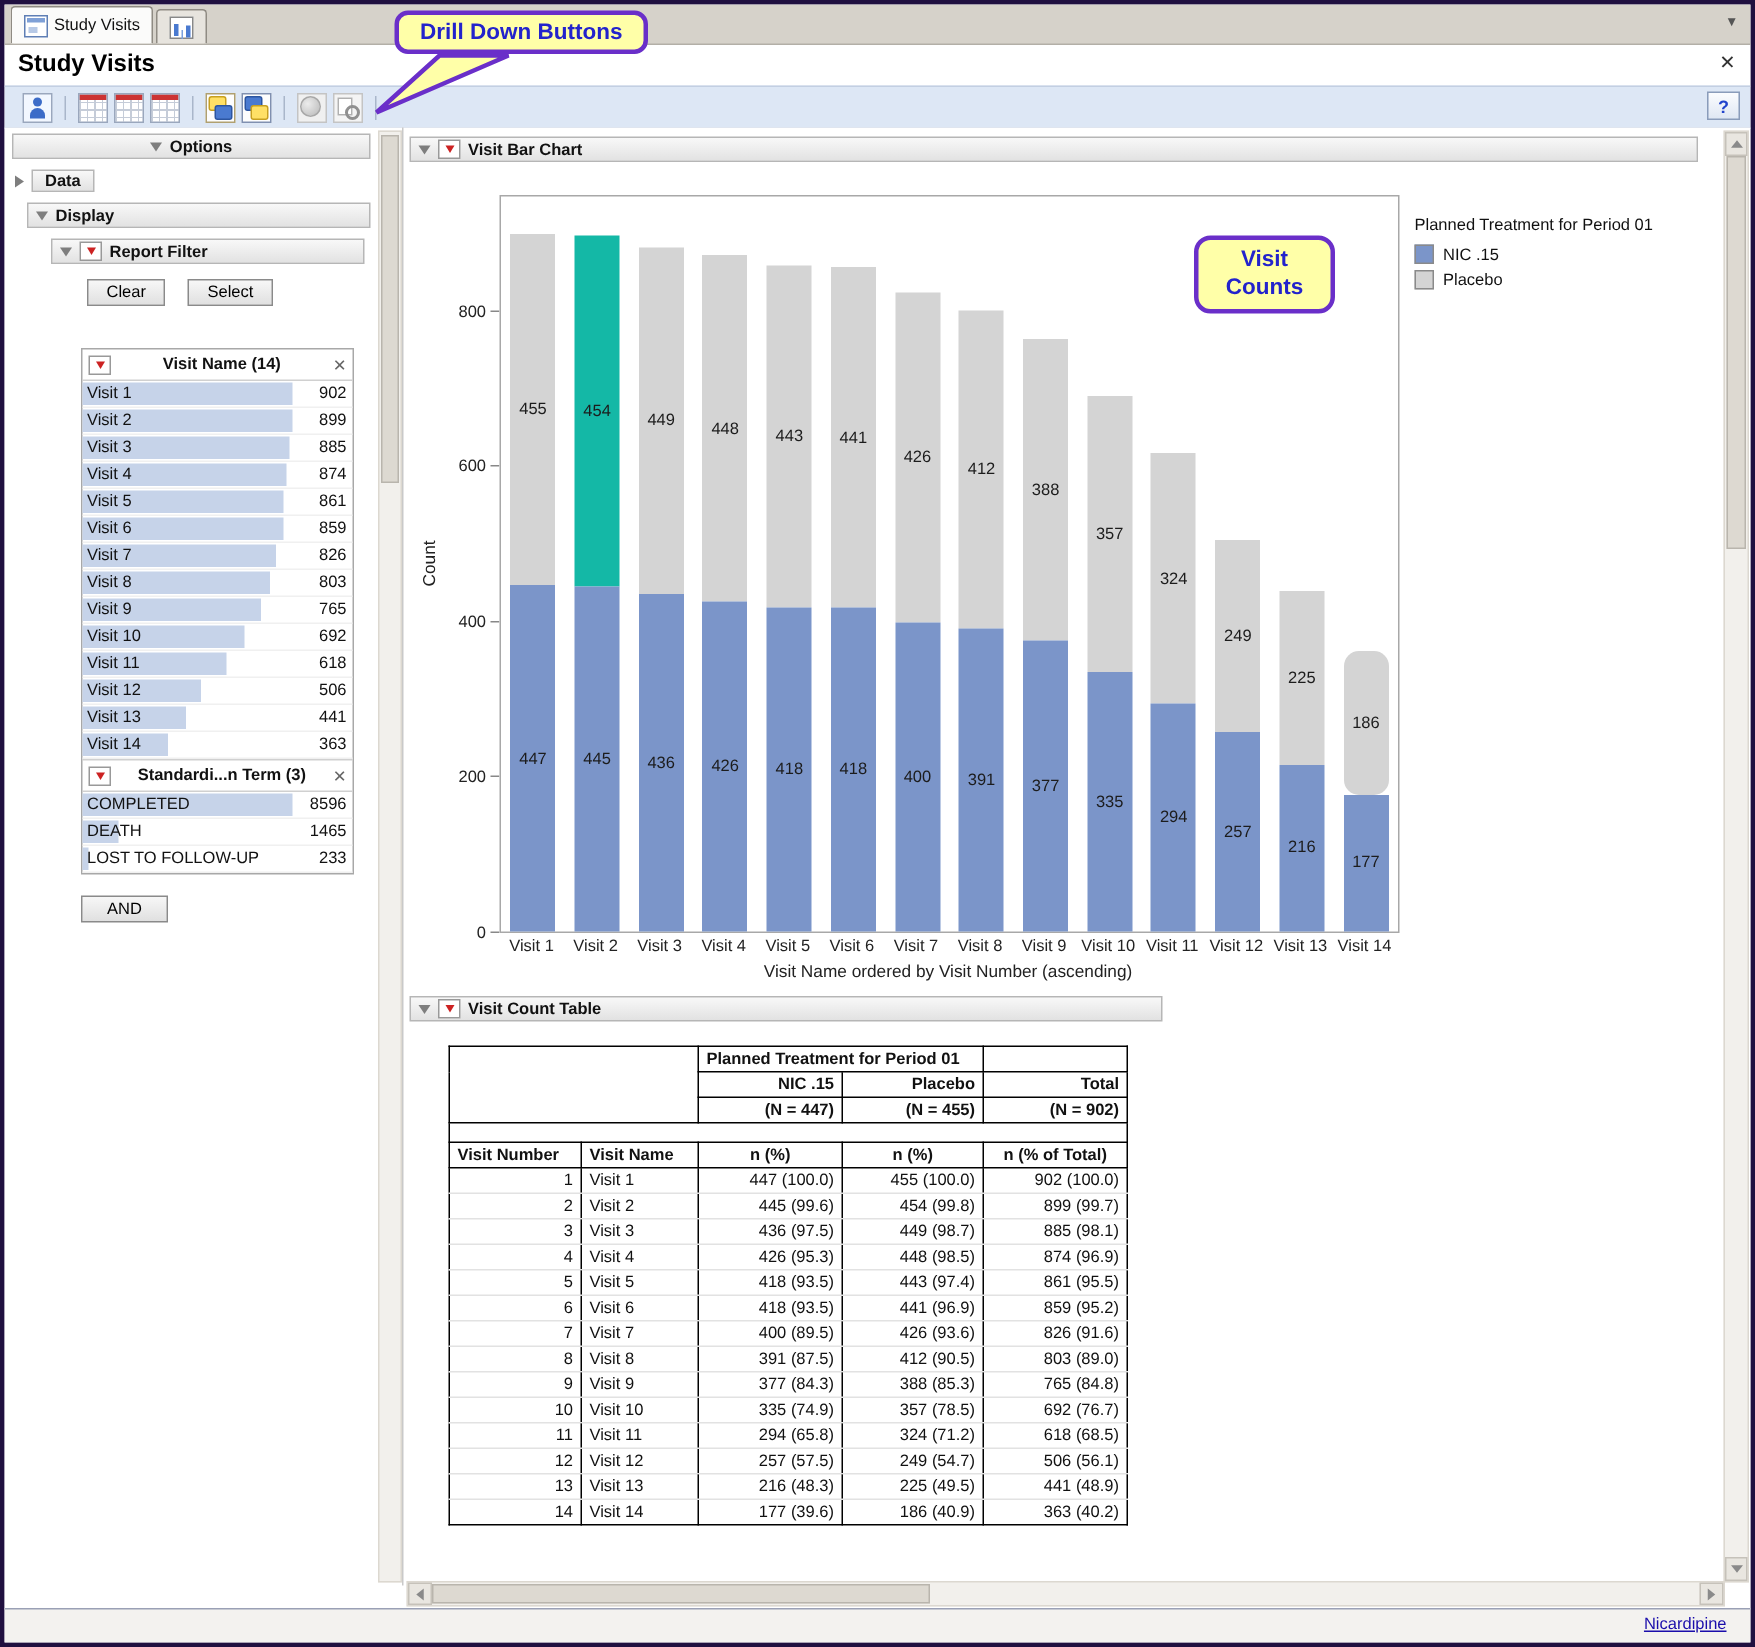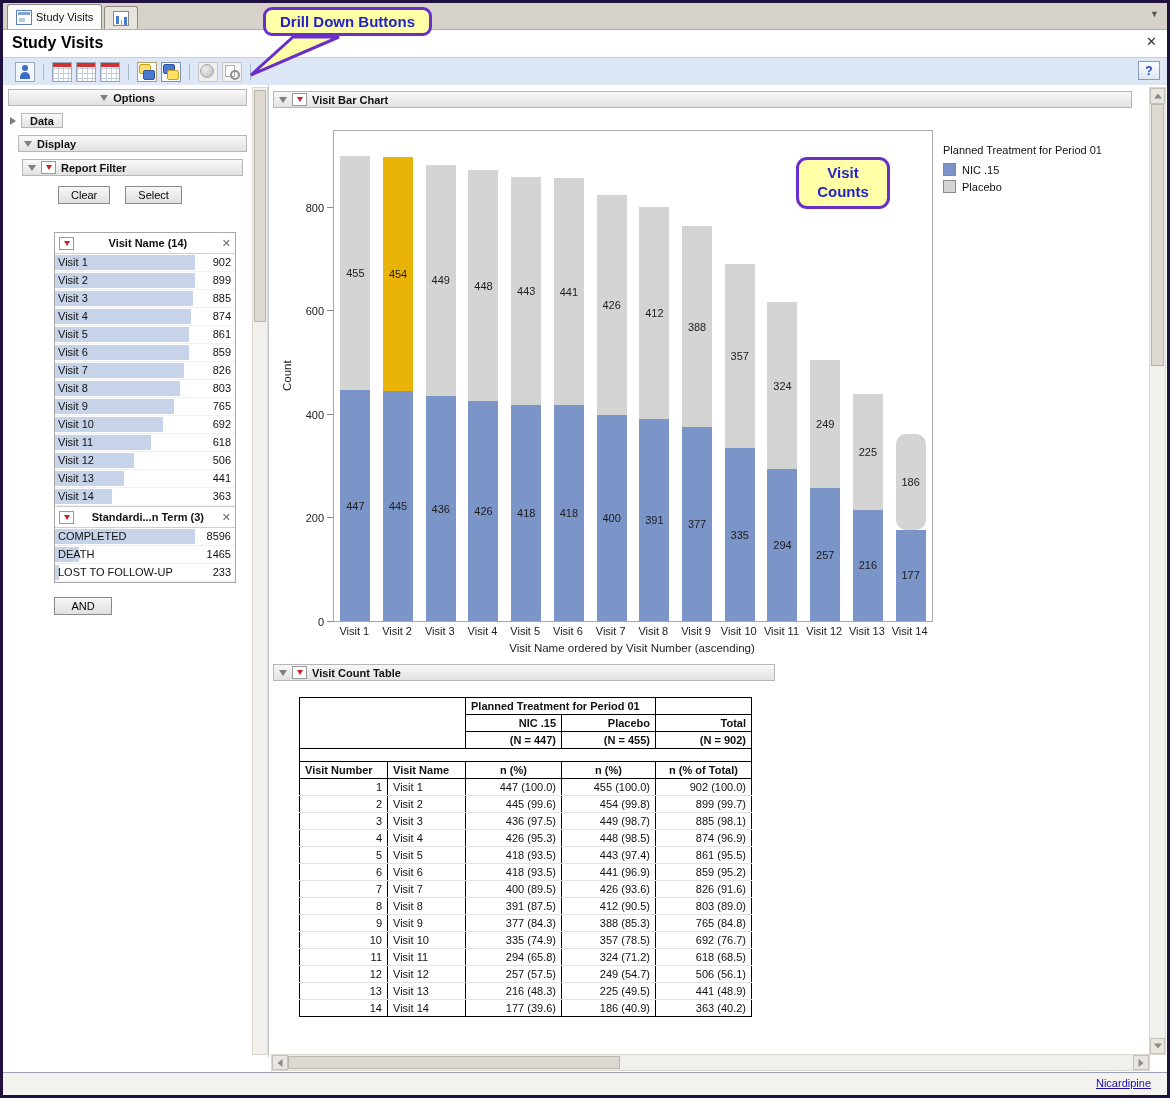--- a/index.html
+++ b/index.html
@@ -87,21 +87,21 @@
   .tri-right{width:0;height:0;border-top:4px solid transparent;border-bottom:4px solid transparent;border-left:6px solid #7e7e7e;display:inline-block;}
   .red-menu{width:13px;height:11px;background:#fff;border:1px solid #999;display:inline-flex;align-items:center;justify-content:center;flex:none;}
   .red-menu::after{content:"";border-left:3px solid transparent;border-right:3px solid transparent;border-top:5px solid #cc2222;}
 
   
   .opt-h{margin:2px 4px 0 2px;justify-content:center;}
   .data-row{display:flex;align-items:center;gap:5px;margin:7px 0 0 4px;}
   .mini-header{height:13px;background:linear-gradient(#f8f8f8,#e2e2e2);border:1px solid #b6b6b6;
                display:flex;align-items:center;padding:0 8px;font-weight:bold;}
   .disp-h{margin:7px 4px 0 12px;}
-  .rf-h{margin:7px 8px 0 16px;}
+  .rf-h{margin:7px 8px 0 28px;}
   .btn-row{margin:10px 0 0 52px;display:flex;gap:15px;}
   .btn{height:18px;padding:0 12px;font-size:11px;background:linear-gradient(#f7f7f7,#e0e0e0);
        border:1px solid #8a8a8a;font-family:"Liberation Sans",sans-serif;}
   .filter-box{margin:28px 0 0 48px;width:180px;border:1px solid #a8a8a8;background:#fff;}
   .fheader{height:20px;display:flex;align-items:center;gap:4px;padding:0 4px;border-bottom:1px solid #d0d0d0;}
   .ftitle{flex:1;text-align:center;font-weight:bold;}
   .fclose{color:#666;font-size:11px;cursor:default;}
   .frow{height:17px;position:relative;border-bottom:1px solid #f0f0f0;}
   .fbar{position:absolute;left:0;top:1px;bottom:1px;background:#c6d3e9;}
   .flab{position:absolute;left:3px;top:2px;}
@@ -351,21 +351,21 @@
                     <div class="seg" style="height: 47.8947%; background: rgb(212, 212, 212);">
                       <span>455</span>
                     </div>
                     <div class="seg" style="height: 47.0526%; background: rgb(123, 149, 201);">
                       <span>447</span>
                     </div>
                   </div>
                 </div>
                 <div class="bar-cell">
                   <div class="bar-stack">
-                    <div class="seg" style="height: 47.7895%; background: #eab308; text-align: right;">
+                    <div class="seg" style="height: 47.7895%; background: #14b8a6; text-align: right;">
                       <span>454</span>
                     </div>
                     <div class="seg" style="height: 46.8421%; background: rgb(123, 149, 201);">
                       <span>445</span>
                     </div>
                   </div>
                 </div>
                 <div class="bar-cell">
                   <div class="bar-stack">
                     <div class="seg" style="height: 47.2632%; background: rgb(212, 212, 212);">

